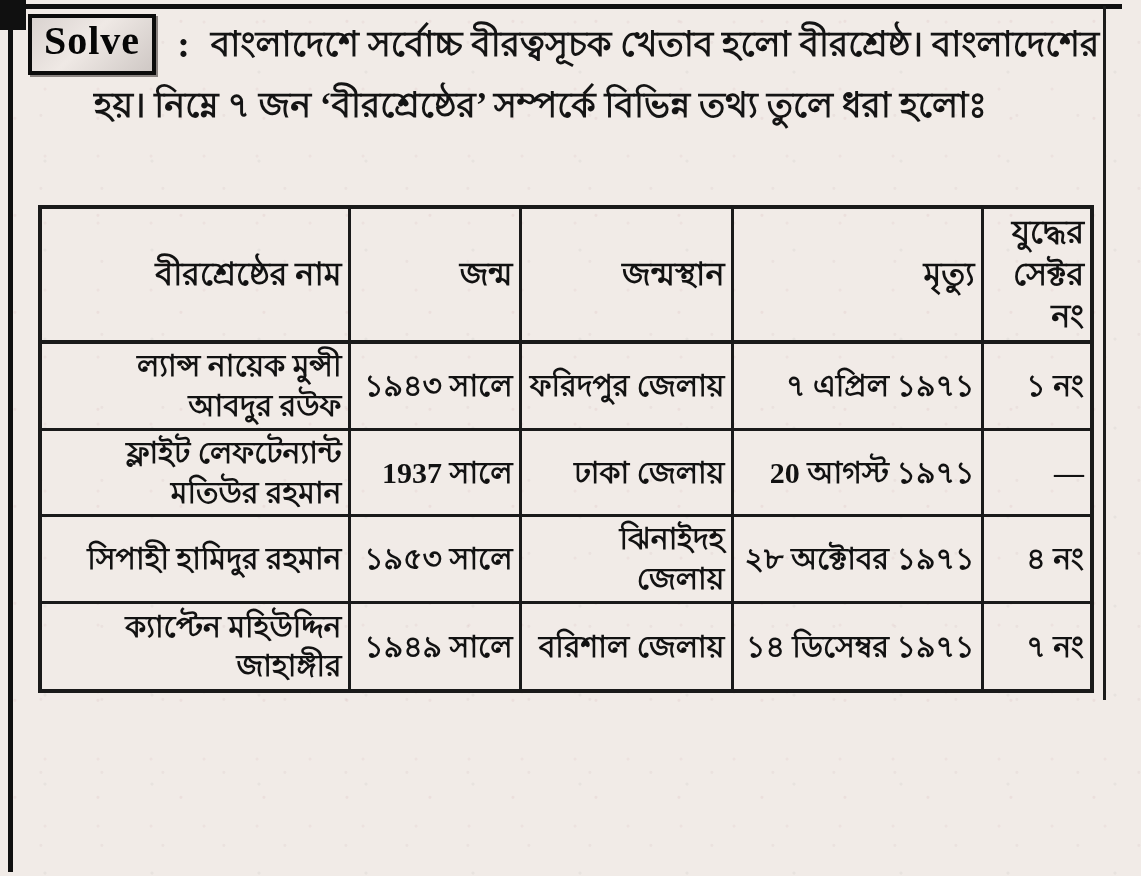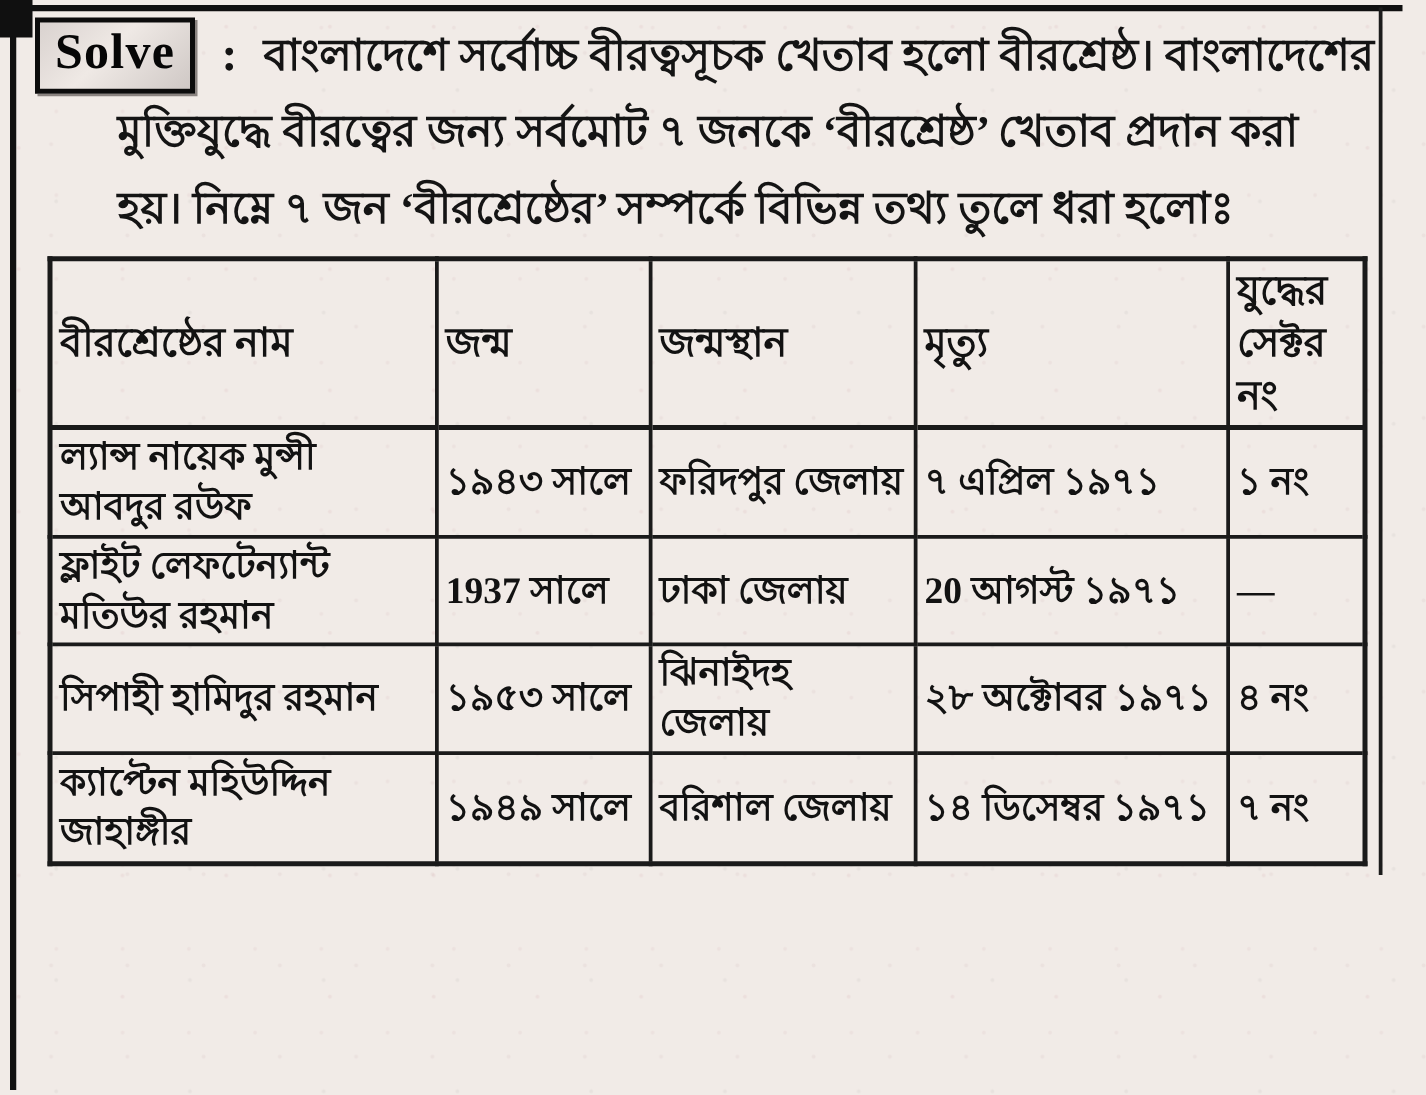--- a/index.html
+++ b/index.html
@@ -69,21 +69,21 @@
     border-collapse: collapse;
     table-layout: fixed;
   }
   table.heroes col.c1 { width: 309px; }
   table.heroes col.c2 { width: 171px; }
   table.heroes col.c3 { width: 212px; }
   table.heroes col.c4 { width: 250px; }
   table.heroes col.c5 { width: 110px; }
   table.heroes th, table.heroes td {
     border: 3px solid var(--border);
-    text-align: left;
+    text-align: right;
     vertical-align: middle;
     padding: 2px 6px;
     font-weight: 700;
     color: #121212;
     line-height: 1.32;
     overflow: hidden;
   }
   table.heroes { border: 4px solid var(--border); }
   table.heroes th { font-size: 32px; border-bottom-width: 4px; }
   table.heroes td { font-size: 30px; }
@@ -104,21 +104,20 @@
   <div class="border-top"></div>
   <div class="border-left"></div>
   <div class="border-right"></div>
 
   <div class="intro">
     <div class="intro-line1">
       <span class="solve-box">Solve</span>
       <span class="intro-colon">:</span>
       <span>বাংলাদেশে সর্বোচ্চ বীরত্বসূচক খেতাব হলো বীরশ্রেষ্ঠ।  বাংলাদেশের</span>
     </div>
-    <div class="intro-indent">মুক্তিযুদ্ধে বীরত্বের জন্য সর্বমোট ৭ জনকে ‘বীরশ্রেষ্ঠ’ খেতাব প্রদান করা</div>
     <div class="intro-indent">হয়। নিম্নে ৭ জন ‘বীরশ্রেষ্ঠের’ সম্পর্কে বিভিন্ন তথ্য তুলে ধরা হলোঃ</div>
   </div>
 
   <table class="heroes">
     <colgroup>
       <col class="c1">
         <col class="c2">
         <col class="c3">
         <col class="c4">
         <col class="c5">

